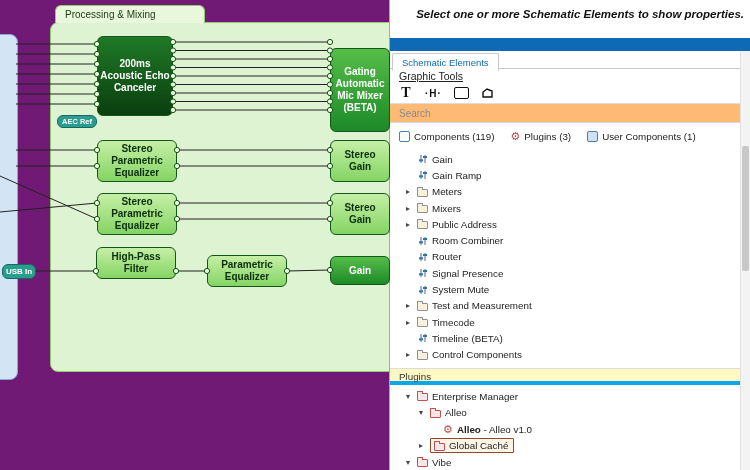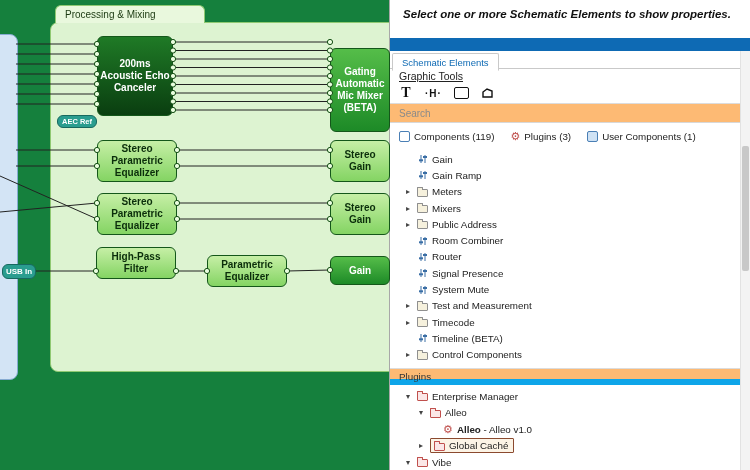--- a/index.html
+++ b/index.html
@@ -1,20 +1,20 @@
 <!DOCTYPE html>
 <html><head>
 <meta charset="utf-8">
 <style>
   html,body{margin:0;padding:0;background:#888;}
   .root{position:relative;width:750px;height:470px;background:#fff;overflow:hidden;
         font-family:"Liberation Sans",sans-serif;color:#222;}
 
   
-  .canvas{position:absolute;left:0;top:0;width:391px;height:470px;background:#15803d;overflow:hidden;}
+  .canvas{position:absolute;left:0;top:0;width:391px;height:470px;background:#701a75;overflow:hidden;}
   .io-strip{position:absolute;left:-12px;top:34px;width:28px;height:344px;background:#d3e4f5;
             border:1px solid #86abd2;border-radius:8px;z-index:1;}
   .group-rect{position:absolute;left:50px;top:22px;width:345px;height:348px;background:#ddf3d1;
               border:1px solid #8fc972;border-radius:8px;z-index:0;}
   .group-tab{position:absolute;left:55px;top:5px;width:150px;height:18px;background:#e9f8dd;
              border:1px solid #8fc972;border-bottom:none;border-radius:6px 6px 0 0;z-index:2;
              font-size:10px;line-height:18px;padding-left:9px;box-sizing:border-box;color:#1c3a12;}
   .wires{position:absolute;left:0;top:0;z-index:3;pointer-events:none;}
   .block{position:absolute;z-index:2;border:1.3px solid #14571a;border-radius:6px;
          background:linear-gradient(180deg,#c6efa6,#84d463);
@@ -33,21 +33,21 @@
   .b-peq{left:207px;top:255px;width:80px;height:32px;}
   .b-gain{left:330px;top:256px;width:60px;height:29px;}
   .pill{position:absolute;z-index:4;background:#2a9d8f;border:1px solid #17695f;color:#fff;
         border-radius:6px;text-align:center;font-weight:700;}
   .pill.usb{left:2px;top:264px;width:32px;height:13px;font-size:8px;line-height:13px;text-align:center;}
   .pill.aecref{left:57px;top:115px;width:38px;height:11px;font-size:7.5px;line-height:11px;}
 
   
   .panel{position:absolute;left:389px;top:0;width:361px;height:470px;background:#fff;
          border-left:1px solid #a8a8a8;box-sizing:border-box;}
-  .hint{position:absolute;top:8px;left:0;right:6px;text-align:center;font-style:italic;
+  .hint{position:absolute;top:8px;left:0;right:6px;text-align:right;font-style:italic;
         font-weight:bold;font-size:11.5px;color:#111;}
   .bluebar{position:absolute;top:38px;left:0;right:0;height:13px;background:#0e6ab4;}
   .tabstrip{position:absolute;top:51px;left:0;right:0;height:17px;border-bottom:1px solid #c9c9c9;}
   .ptab{display:inline-block;margin-left:2px;border:1px solid #c9c9c9;border-bottom:1px solid #fff;
         background:#fff;color:#0e6ab4;font-size:9.5px;padding:3px 9px 2px 9px;border-radius:2px 2px 0 0;
         position:relative;top:1px;}
   .gt-label{position:absolute;top:70px;left:9px;font-size:10.5px;color:#222;text-decoration:underline;}
   .tools{position:absolute;top:84px;left:9px;height:18px;display:flex;align-items:center;gap:12px;}
   .tool{display:inline-flex;align-items:center;justify-content:center;min-width:14px;height:16px;cursor:pointer;}
   .tool-t{font-family:"Liberation Serif",serif;font-size:14px;font-weight:bold;color:#111;}
@@ -70,22 +70,22 @@
   .folder{position:relative;width:11px;height:8px;background:#f6f1dd;border:1px solid #8f8f8f;
           border-radius:1px;display:inline-block;flex:none;margin-top:2px;box-sizing:border-box;}
   .folder::before{content:"";position:absolute;top:-3px;left:-1px;width:4px;height:2px;background:#f6f1dd;
           border:1px solid #8f8f8f;border-bottom:none;border-radius:1px 1px 0 0;}
   .folder.red{background:#fbe7e7;border-color:#c0504d;}
   .folder.red::before{background:#fbe7e7;border-color:#c0504d;}
   .cicon{width:11px;height:11px;flex:none;display:inline-flex;align-items:center;justify-content:center;}
   .tlabel{white-space:nowrap;}
   .tlabel b{font-weight:bold;}
 
-  .plugins-hdr{position:absolute;top:368px;left:0;right:10px;height:17px;background:#fdba74;
-               border-top:1px solid #dcdcdc;border-bottom:6px solid #0ea5e9;box-sizing:border-box;
+  .plugins-hdr{position:absolute;top:368px;left:0;right:10px;height:17px;background:#fef9c3;
+               border-top:1px solid #dcdcdc;border-bottom:4px solid #0ea5e9;box-sizing:border-box;
                font-size:9.8px;color:#333;line-height:15px;padding-left:9px;}
   .ptree{position:absolute;top:388px;left:0;right:10px;}
   .prow{height:16.5px;}
   .selbox{display:inline-flex;align-items:center;gap:4px;border:1px solid #8b4a2f;background:#fcf4e6;
           padding:0 5px 0 3px;height:13px;border-radius:1px;}
 
   .scrollbar{position:absolute;right:0;top:51px;bottom:0;width:10px;background:#f3f3f3;
              border-left:1px solid #e2e2e2;box-sizing:border-box;}
   .thumb{position:absolute;left:1px;right:1px;top:95px;height:125px;background:#c8c8c8;border-radius:2px;}
 </style>

